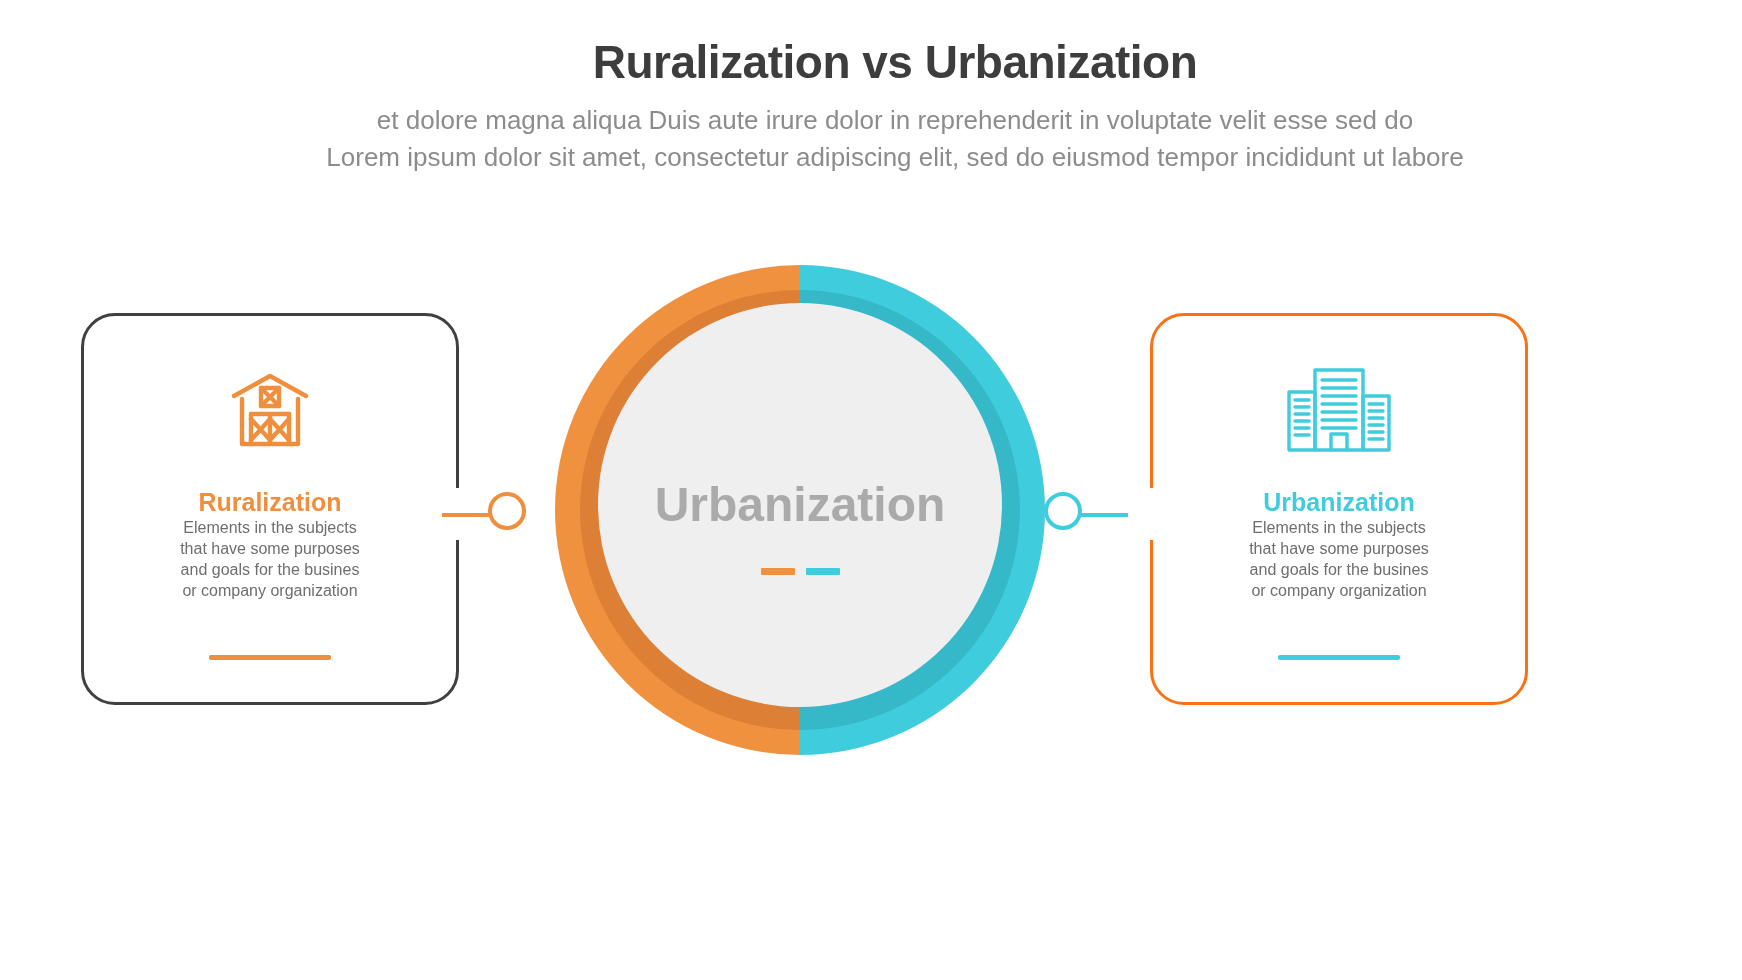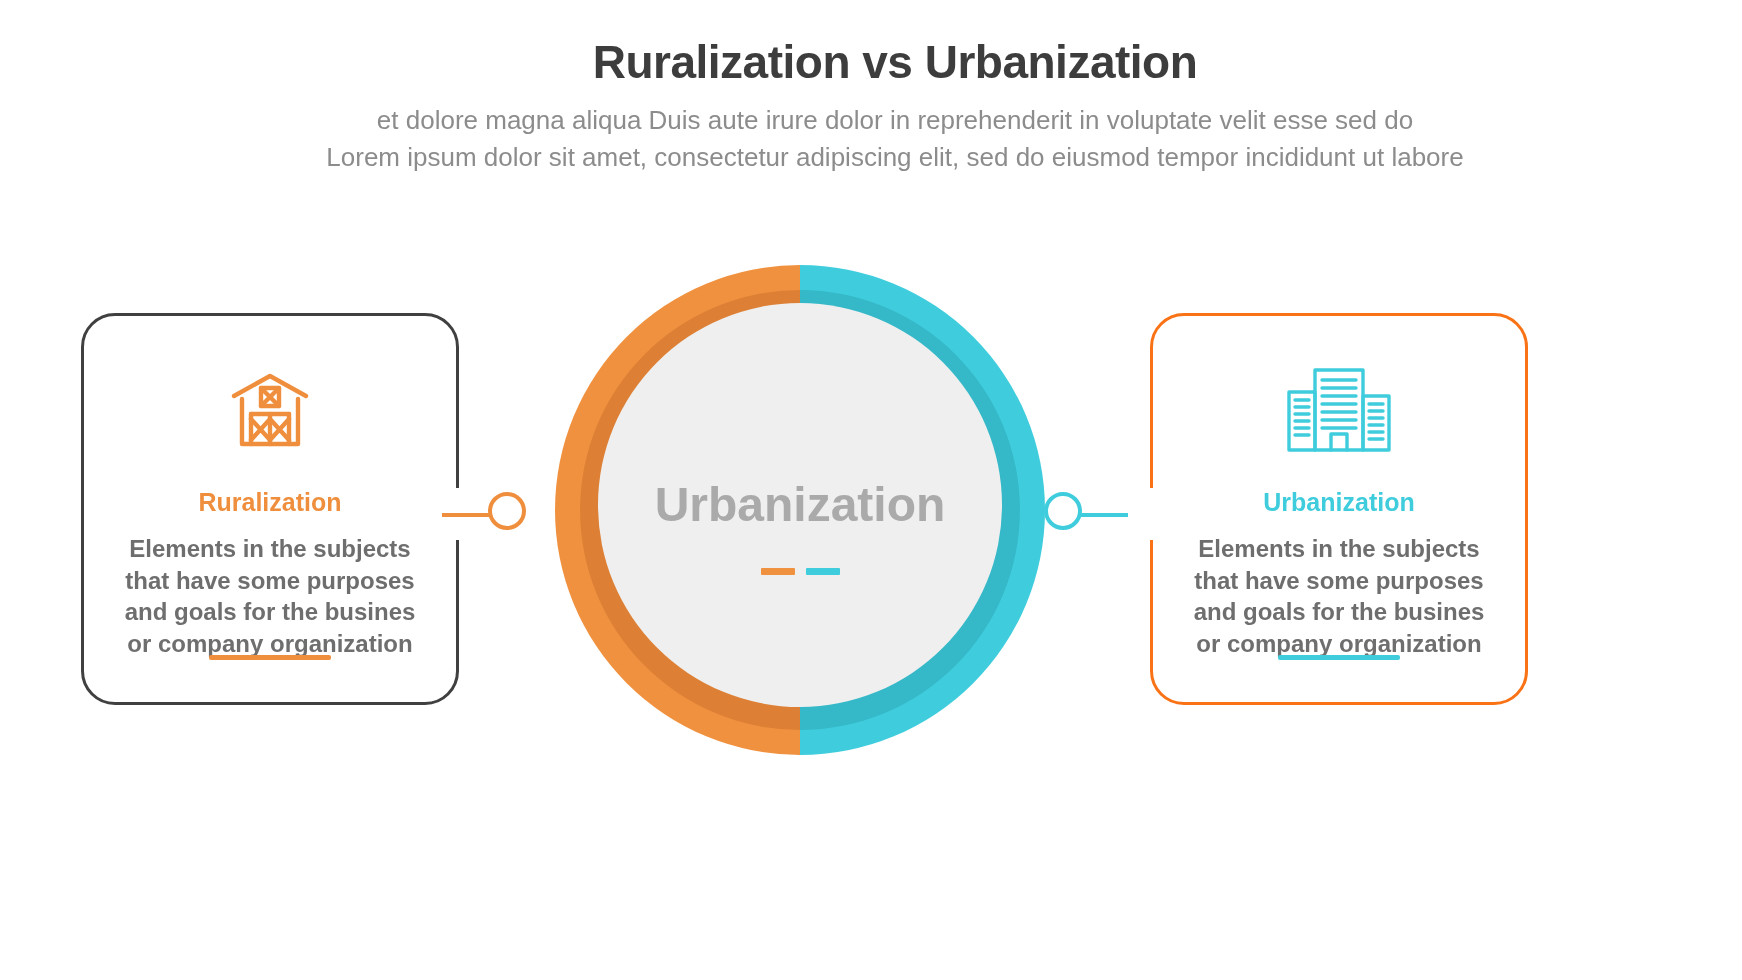--- a/index.html
+++ b/index.html
@@ -92,27 +92,26 @@
   .card-heading {
     font-size: 25px;
     font-weight: bold;
     margin-top: 28px;
     letter-spacing: 0px;
   }
   #card-left .card-heading { color: #ef8f3e; }
   #card-right .card-heading { color: #3fcddd; }
 
   .card-body {
-    margin-top: 16px;
     width: 300px;
     text-align: center;
-    font-size: 24px;
+    font-size: 16px;
     line-height: 1.32;
     color: #6e6e6e;
-    font-weight: 700;
+    font-weight: 400;
   }
   .card-body .body-line { display: block; }
 
   .card-underline {
     position: absolute;
     bottom: 42px;
     left: 50%;
     transform: translateX(-50%);
     width: 122px;
     height: 5px;

